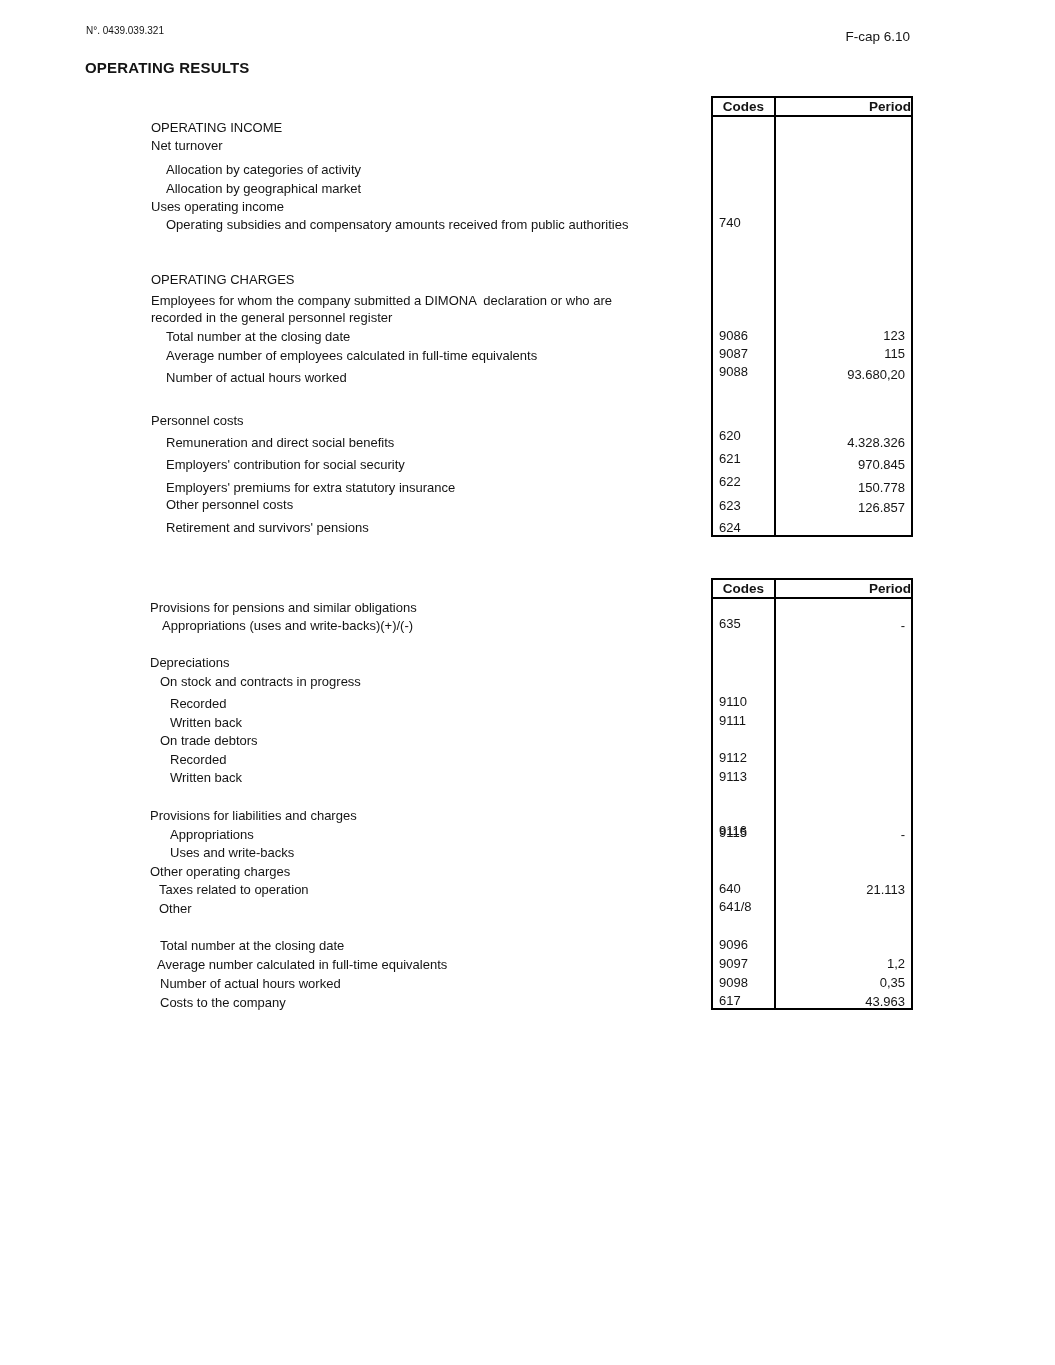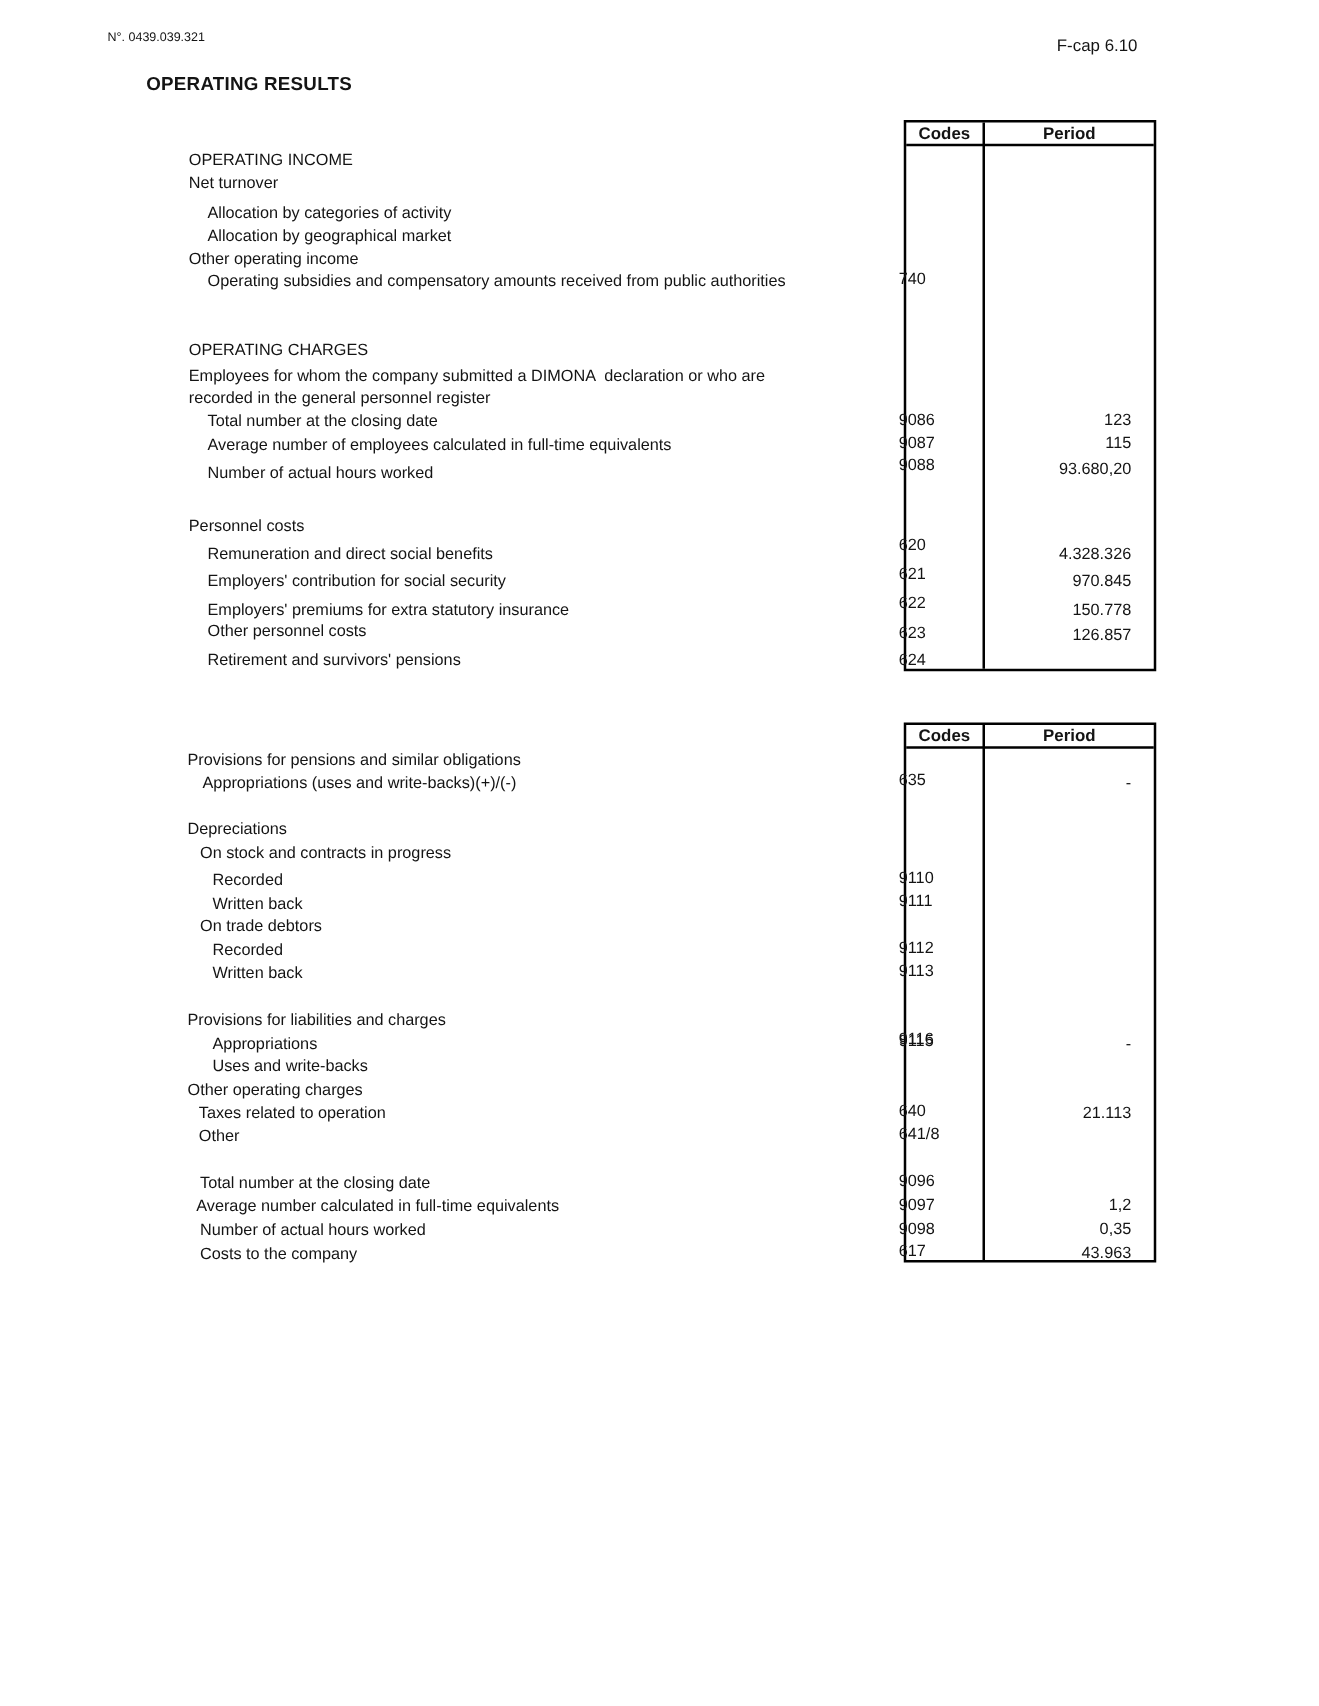--- a/index.html
+++ b/index.html
@@ -3,27 +3,27 @@
 <meta charset="utf-8">
 <style>
   html,body { margin:0; padding:0; background:#ffffff; }
   .page {
     position:relative; width:1055px; height:1365px; background:#ffffff;
     font-family:"Liberation Sans", sans-serif; color:#141414; overflow:hidden;
   }
   .line { position:absolute; font-size:13px; line-height:15px; white-space:pre; }
   .doc-number { position:absolute; top:25px; left:86px; font-size:10px; white-space:pre; }
   .form-ref  { position:absolute; top:29px; left:760px; width:150px; text-align:right; font-size:13.5px; white-space:pre; }
-  .page-title{ position:absolute; top:59px; left:85px; font-size:15px; font-weight:bold; letter-spacing:.2px; white-space:pre;margin-left:32px; }
-  .cp-table { position:absolute; left:711px; width:202px; border:2px solid #000; box-sizing:border-box; background:transparent;margin-left:12px; }
+  .page-title{ position:absolute; top:59px; left:85px; font-size:15px; font-weight:bold; letter-spacing:.2px; white-space:pre; }
+  .cp-table { position:absolute; left:711px; width:202px; border:2px solid #000; box-sizing:border-box; background:transparent; }
   .cp-table .vline { position:absolute; top:0; bottom:0; left:61px; width:2px; background:#000; }
   .cp-table .thead { position:absolute; top:0; left:0; right:0; height:19px; border-bottom:2px solid #000; box-sizing:border-box; }
   .th { position:absolute; top:1px; font-size:13.5px; font-weight:bold; white-space:pre; }
   .th-codes  { left:0; width:61px; text-align:center; }
-  .th-period { left:63px; right:0; text-align:center; }
+  .th-period { left:63px; right:0; text-align:right; }
   .code { position:absolute; left:719px; font-size:13px; line-height:15px; white-space:pre; }
   .val  { position:absolute; left:776px; width:129px; text-align:right; font-size:13px; line-height:15px; white-space:pre; }
 </style>
 </head>
 <body>
 
 <div class="page">
 
   <div class="doc-number">N°. 0439.039.321</div>
   <div class="form-ref">F-cap 6.10</div>
@@ -42,21 +42,21 @@
     <div class="thead">
       <div class="th th-codes">Codes</div>
       <div class="th th-period">Period</div>
     </div>
   </div>
 
   <div class="line" style="top:120px;left:151px">OPERATING INCOME</div>
   <div class="line" style="top:138px;left:151px">Net turnover</div>
   <div class="line" style="top:162px;left:166px">Allocation by categories of activity</div>
   <div class="line" style="top:181px;left:166px">Allocation by geographical market</div>
-  <div class="line" style="top:199px;left:151px">Other operating income</div>
+  <div class="line" style="top:199px;left:151px">Uses operating income</div>
   <div class="line" style="top:217px;left:166px">Operating subsidies and compensatory amounts received from public authorities</div>
   <div class="code" style="top:215px">740</div>
 
   <div class="line" style="top:272px;left:151px">OPERATING CHARGES</div>
   <div class="line" style="top:293px;left:151px">Employees for whom the company submitted a DIMONA  declaration or who are</div>
   <div class="line" style="top:310px;left:151px">recorded in the general personnel register</div>
   <div class="line" style="top:329px;left:166px">Total number at the closing date</div>
   <div class="code" style="top:328px">9086</div>
   <div class="val" style="top:328px">123</div>
   <div class="line" style="top:348px;left:166px">Average number of employees calculated in full-time equivalents</div>

